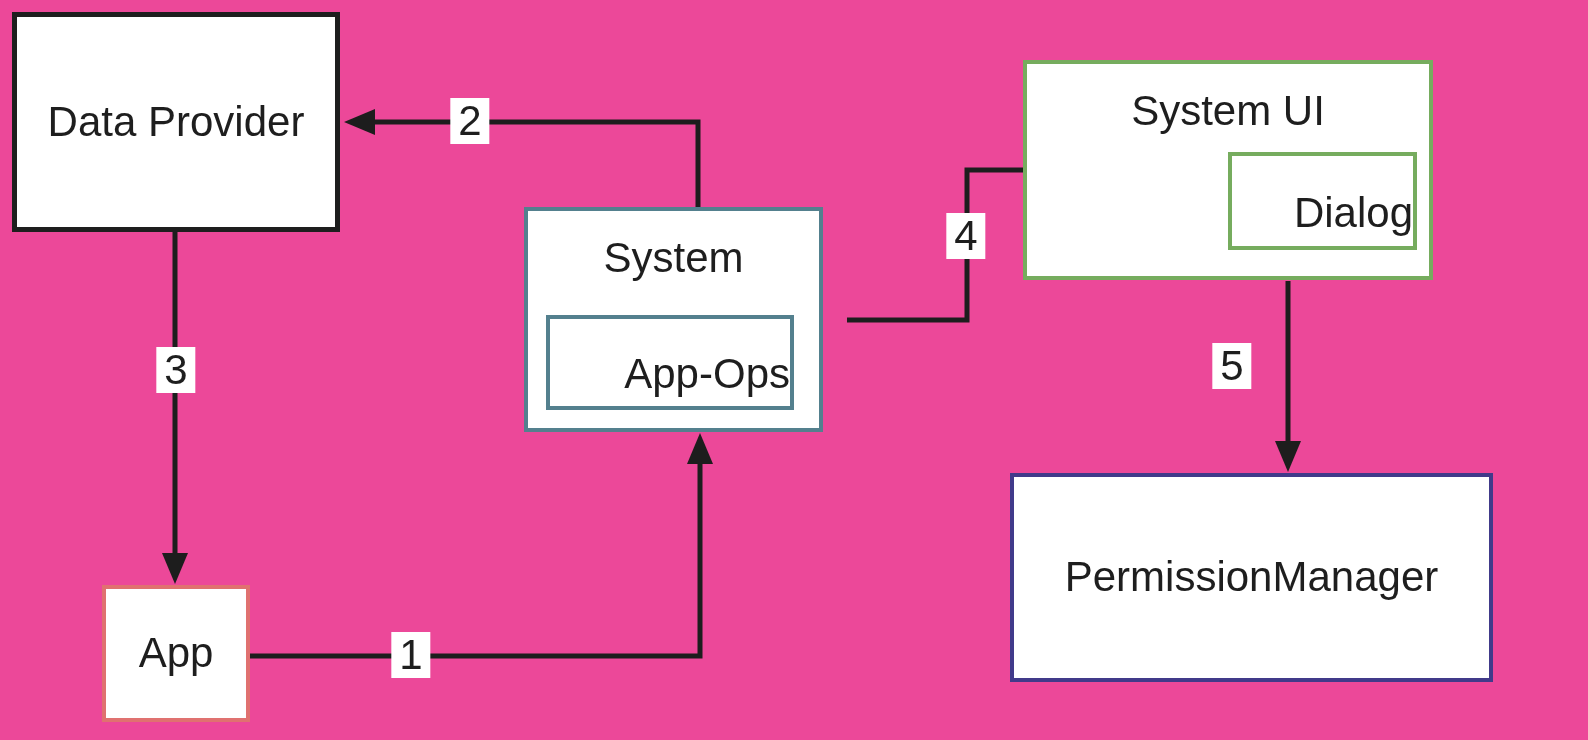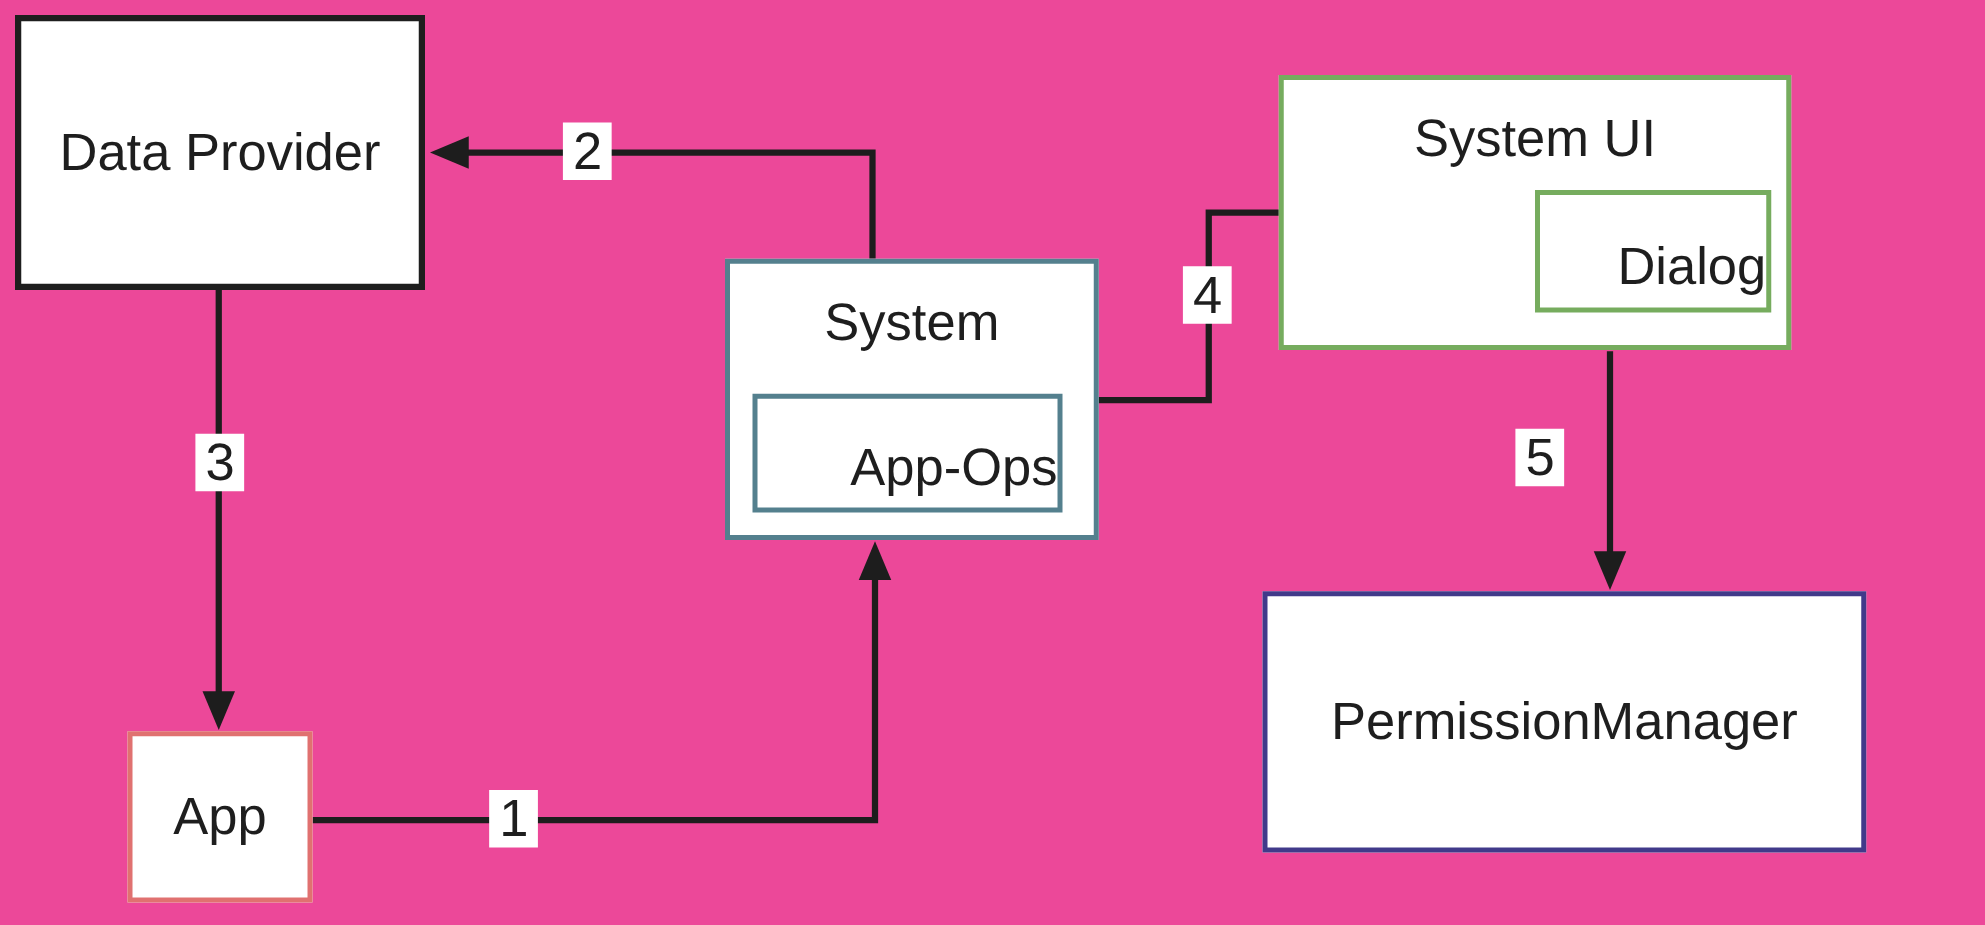--- a/index.html
+++ b/index.html
@@ -19,21 +19,21 @@
   }
   .node--top-label{align-items:flex-start;}
   .node--top-label .node-label{margin-top:24px;}
   .inner-node{
     position:absolute;box-sizing:border-box;background:#ffffff;
     display:flex;align-items:center;justify-content:flex-end;
     font-size:42px;line-height:1.1;
   }
   
   .box-data-provider{left:12px;top:12px;width:328px;height:220px;border:5px solid #1e1e1e;}
-  .box-system{left:580px;top:207px;width:299px;height:225px;border:4px solid #54808e;}
+  .box-system{left:524px;top:207px;width:299px;height:225px;border:4px solid #54808e;}
   .box-app-ops{left:18px;top:104px;width:248px;height:95px;border:4px solid #54808e;padding-left:43px;}
   .box-system-ui{left:1023px;top:60px;width:410px;height:220px;border:4px solid #76ac5e;}
   .box-dialog{left:201px;top:88px;width:189px;height:98px;border:4px solid #76ac5e;}
   .box-permission-manager{left:1010px;top:473px;width:483px;height:209px;border:4px solid #413a8a;align-items:center;}
   .box-app{left:102px;top:585px;width:148px;height:137px;border:4px solid #e07170;}
   
   .edge-label{
     position:absolute;z-index:3;transform:translate(-50%,-50%);
     background:#ffffff;padding:2px 8px;font-size:42px;line-height:1;
   }

